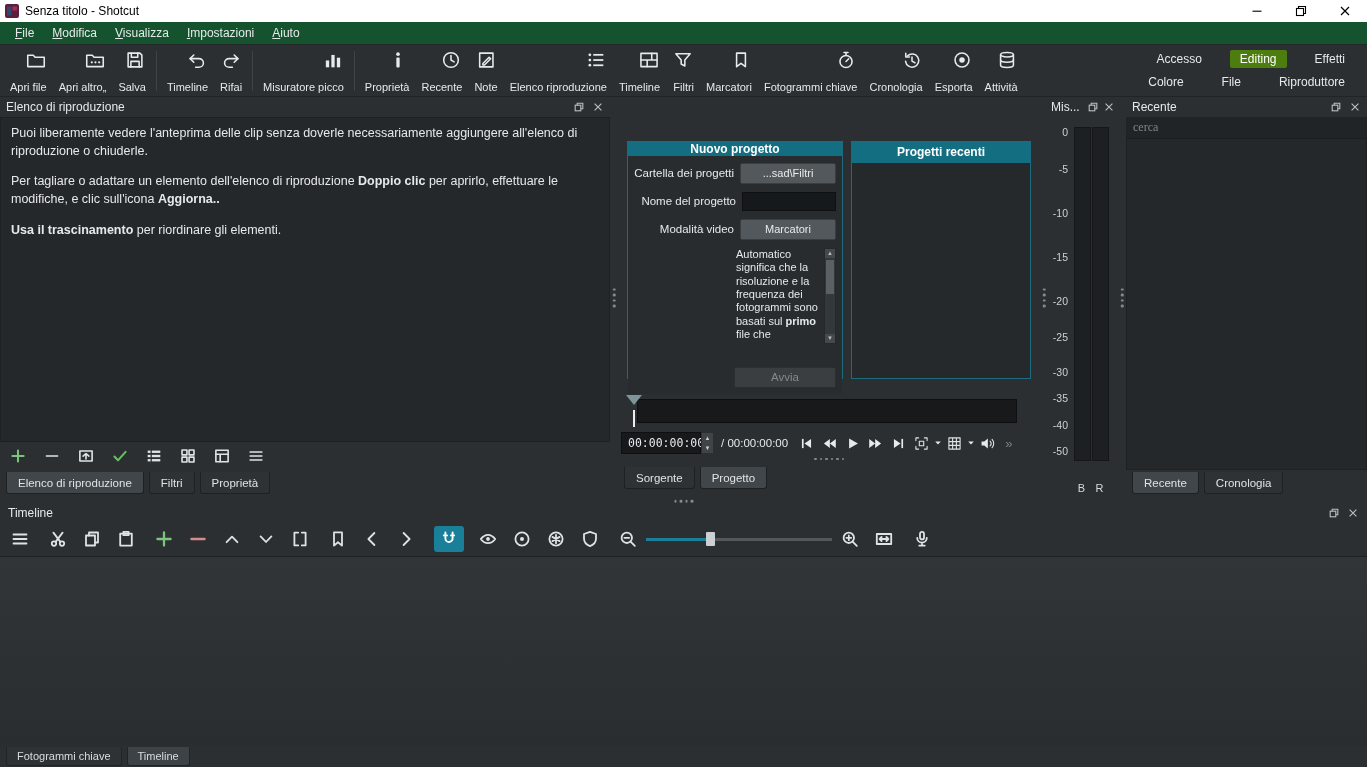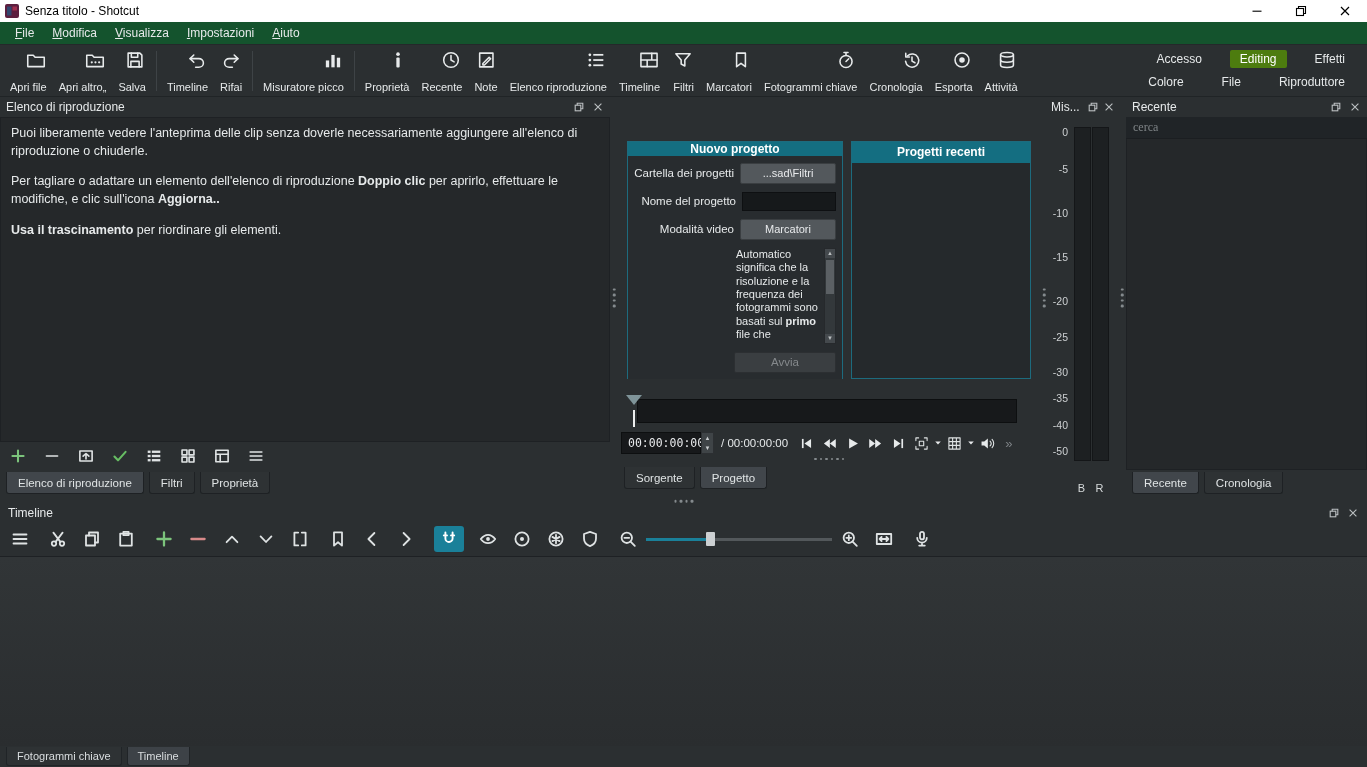--- a/index.html
+++ b/index.html
@@ -74,21 +74,21 @@
   .np-label{flex:1;text-align:right;padding-right:6px;font-size:11.5px;white-space:nowrap}
   .np-btn{width:94px;height:19px;background:#53585c;border:1px solid #3a3e41;border-radius:2px;color:#e8eaec;font-size:11px;display:flex;align-items:center;justify-content:center;white-space:nowrap;overflow:hidden}
   .np-input{width:94px;height:19px;background:#16191b;border:1px solid #0e1012;color:#fff;font-size:11px;padding:0 3px;box-sizing:border-box;font-family:"Liberation Sans",sans-serif}
   .help-row{display:flex}
   .help-spacer{flex:1}
   .help-box{width:100px;height:96px;position:relative;font-size:11px;line-height:1.22;color:#e6e9ea;padding-right:12px;box-sizing:border-box}
   .help-scroll{position:absolute;right:0;top:0;bottom:0;width:10px;background:#33383b;border:1px solid #26292c}
   .hs-arrow{height:9px;display:flex;align-items:center;justify-content:center;color:#b9bdbf;font-size:6px;background:#44494d}
   .hs-thumb{position:absolute;top:11px;left:1px;right:1px;height:34px;background:#5b6064}
   .hs-down{position:absolute;bottom:0;left:0;right:0}
-  .start-btn{width:100px;height:19px;background:#3a3e41;border:1px solid #2c2f32;border-radius:2px;color:#85898c;font-size:11.5px;display:flex;align-items:center;justify-content:center;margin-top:8px}
+  .start-btn{width:100px;height:19px;background:#3a3e41;border:1px solid #2c2f32;border-radius:2px;color:#85898c;font-size:11.5px;display:flex;align-items:center;justify-content:center;margin-top:23px}
 
   
   .scrub{height:36px;margin:16px 5px 0 4px;position:relative}
   .ph-tri{position:absolute;left:4px;top:0;width:0;height:0;border-left:8px solid transparent;border-right:8px solid transparent;border-top:10px solid #7f9499}
   .ruler{margin-left:15px;margin-top:4px;height:24px;background:#17191b;border:1px solid #0d0f10;width:380px;box-sizing:border-box}
   .ph-stem{position:absolute;left:11px;top:15px;width:1.5px;height:17px;background:#eceeee}
   .transport{height:26px;display:flex;align-items:center;padding:0 3px}
   .tc-box{width:80px;height:22px;background:#17191b;border:1px solid #0d0f10;color:#e8eaec;font-family:"DejaVu Sans Mono",monospace;font-size:11.5px;display:flex;align-items:center;padding-left:6px;box-sizing:border-box}
   .tc-spin{width:13px;height:22px;display:flex;flex-direction:column;border:1px solid #2c2f32;box-sizing:border-box}
   .tc-spin span{flex:1;background:#3f4447;display:flex;align-items:center;justify-content:center;font-size:6px;color:#c7cbcd}

